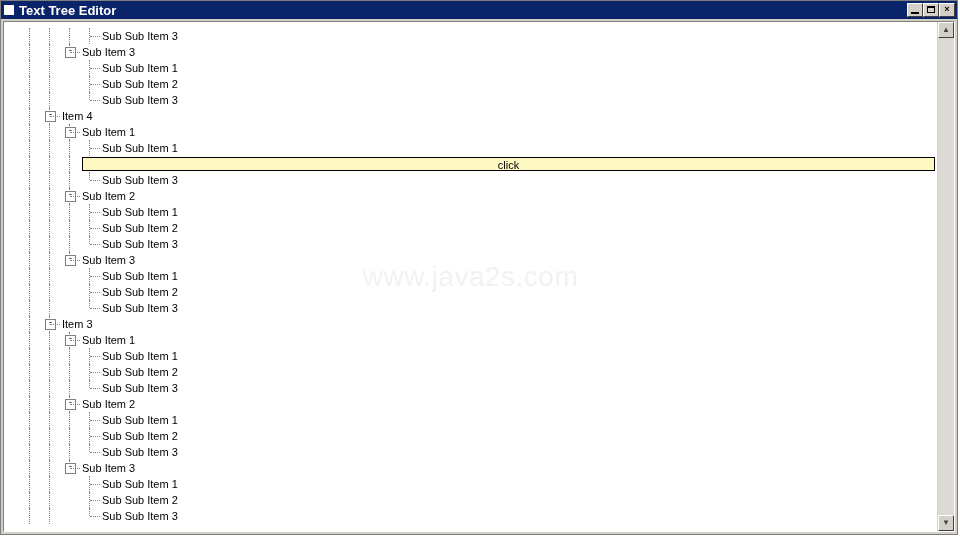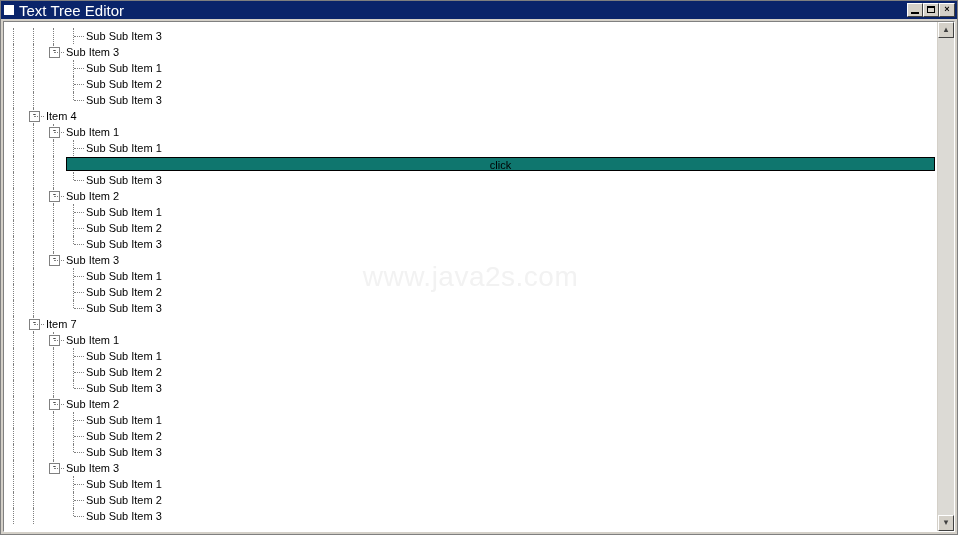--- a/index.html
+++ b/index.html
@@ -37,22 +37,22 @@
   }
   .titlebar-icon {
     width: 12px;
     height: 12px;
     background: #ffffff;
     border: 1px solid #0a246a;
     box-sizing: border-box;
     display: inline-block;
   }
   .titlebar-text {
-    font-weight: normal;
-    font-size: 15px;
+    font-weight: bold;
+    font-size: 13px;
   }
   .titlebar-btns {
     display: flex;
     gap: 0;
   }
   .titlebar-btn {
     width: 16px;
     height: 14px;
     background: #d4d0c8;
     border: 1px solid #ffffff;
@@ -94,20 +94,21 @@
     border: 1px solid #808080;
     border-right-color: #ffffff;
     border-bottom-color: #ffffff;
     box-sizing: border-box;
     display: flex;
   }
   .tree-viewport {
     flex: 1 1 auto;
     position: relative;
     overflow: hidden;
+    padding-left: 16px;
   }
   .tree {
     padding-top: 6px;
     padding-bottom: 6px;
   }
   .row {
     display: flex;
     align-items: center;
     height: 16px;
     position: relative;
@@ -205,21 +206,21 @@
     left: 0;
     top: 0;
     bottom: 0;
     border-left: 1px dotted #808080;
   }
   .editor-input {
     flex: 1 1 auto;
     margin-right: 2px;
     height: 14px;
     border: 1px solid #000000;
-    background: #0f766e;
+    background: #fef9c3;
     text-align: center;
     font-size: 11px;
     line-height: 14px;
     color: #000000;
     box-sizing: border-box;
   }
   .watermark {
     position: absolute;
     top: 50%;
     left: 50%;
@@ -400,21 +401,21 @@
             <div class="indent-cell"></div>
             <div class="indent-cell blank"></div>
             <div class="indent-cell horiz last"></div>
             <span class="label">Sub Sub Item 3</span>
           </div>
           <div class="row">
             <div class="indent-cell"></div>
             <div class="indent-cell horiz">
               <div class="toggle">-</div>
             </div>
-            <span class="label">Item 7</span>
+            <span class="label">Item 3</span>
           </div>
           <div class="row">
             <div class="indent-cell"></div>
             <div class="indent-cell"></div>
             <div class="indent-cell horiz">
               <div class="toggle">-</div>
             </div>
             <span class="label">Sub Item 1</span>
           </div>
           <div class="row">

